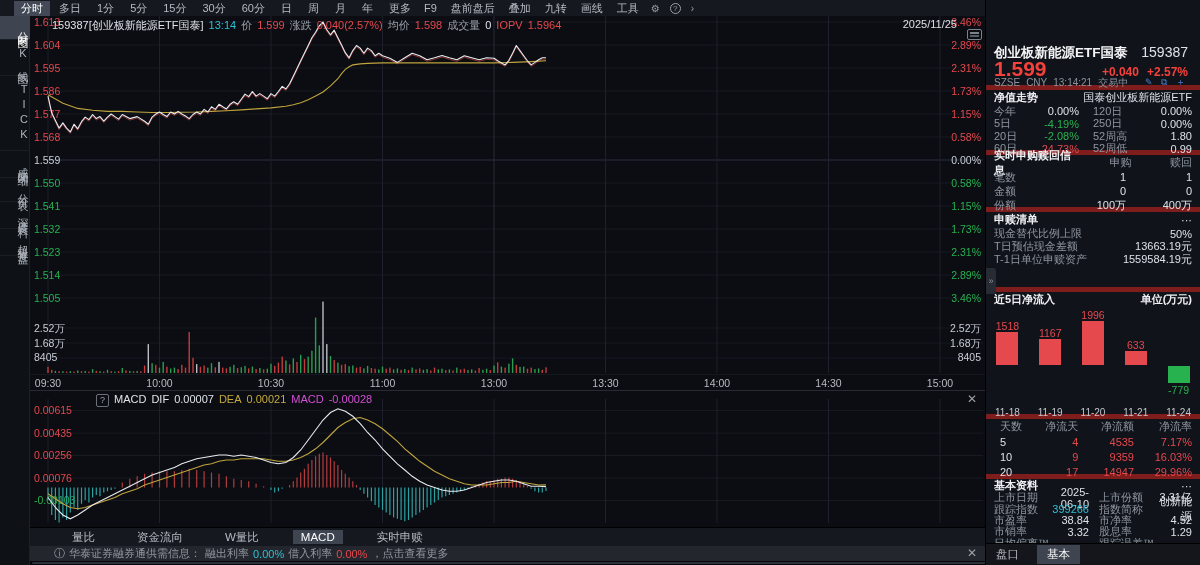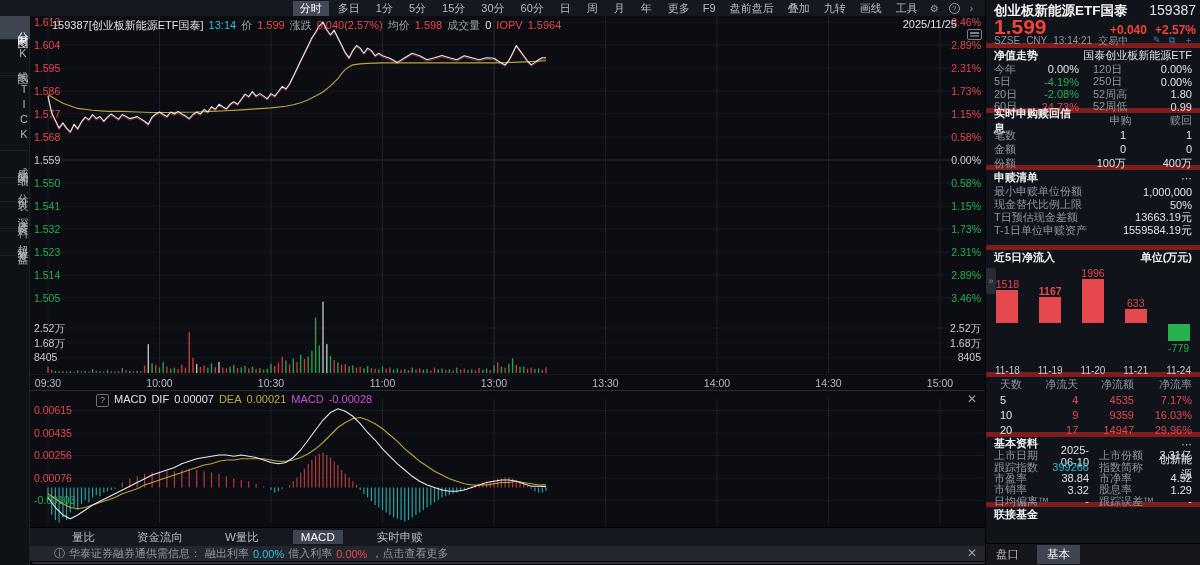--- a/index.html
+++ b/index.html
@@ -1,20 +1,20 @@
 <!DOCTYPE html>
 <html><head>
 <meta charset="utf-8">
 <style>
   html,body{margin:0;padding:0;background:#07090d;font-family:"Liberation Sans",sans-serif;}
   *{box-sizing:border-box;}
   .app{width:1200px;height:565px;display:flex;background:#0b0d12;overflow:hidden;position:relative;}
   .left-col{width:985px;display:flex;flex-direction:column;}
   
-  .topbar{height:16px;background:#15181e;display:flex;align-items:center;justify-content:flex-end;font-size:11px;color:#b6bac2;padding:0 8px 0 14px;flex:none;}
+  .topbar{height:16px;background:#15181e;display:flex;align-items:center;justify-content:flex-start;font-size:11px;color:#b6bac2;padding:0 8px 0 14px;flex:none;}
   .tb-group{display:flex;align-items:center;gap:2px;}
   .tb-tab{padding:0 7px;line-height:15px;cursor:pointer;white-space:nowrap;}
   .tb-tab.active{background:#434956;color:#fff;}
   .tb-tool{padding:0 6px;line-height:15px;white-space:nowrap;}
   .tb-ico{padding:0 4px;color:#9aa0a8;font-size:10px;}
   .help-ico{display:inline-block;width:11px;height:11px;border:1px solid #9aa0a8;border-radius:50%;line-height:10px;text-align:center;font-size:8px;}
   
   .content{display:flex;flex:1;min-height:0;}
   .leftnav{width:30px;background:#0e1116;border-right:1px solid #1d2129;flex:none;display:flex;flex-direction:column;align-items:stretch;}
   .ln-item{writing-mode:vertical-rl;text-orientation:upright;margin:0 auto;padding:7px 0;font-size:11px;letter-spacing:3px;color:#aeb3bc;border-bottom:1px solid #1a1e25;width:30px;text-align:center;cursor:pointer;}
@@ -44,21 +44,21 @@
   .notice-bar{height:15px;background:#23262d;display:flex;align-items:center;font-size:11px;color:#9297a0;padding-left:24px;position:relative;flex:none;white-space:nowrap;}
   .notice-bar span{margin-right:4px;}
   .scroll-strip{height:4px;background:#05070a;position:relative;flex:none;}
   .scroll-handle{position:absolute;left:2px;top:1px;height:2px;width:1128px;background:#2c313a;border-radius:2px;}
   
   .c-red{color:#e5484d;} .c-green{color:#27b14f;} .c-cyan{color:#2bc0d4;} .c-gray{color:#9aa0aa;}
   .c-white{color:#dfe3ea;} .c-yellow{color:#c4aa3f;} .c-magenta{color:#d44fd4;}
   
   .right-panel{width:215px;background:#10131a;border-left:1px solid #000;position:relative;font-size:11px;color:#8f96a1;flex:none;overflow:hidden;}
   .rp-collapse{position:absolute;left:0;top:268px;width:10px;height:26px;background:#262b34;color:#8b919b;font-size:9px;display:flex;align-items:center;justify-content:center;border-radius:0 3px 3px 0;cursor:pointer;z-index:5;}
-  .rp-header{height:43px;padding:2px 4px 0 8px;}
+  .rp-header{height:43px;padding:2px 12px 0 8px;margin-top:42px;}
   .rp-title-row{display:flex;justify-content:space-between;align-items:baseline;height:17px;}
   .rp-name{font-size:13.5px;font-weight:bold;color:#f2f3f5;}
   .rp-code{font-size:14px;color:#dfe2e8;}
   .rp-price-row{display:flex;align-items:baseline;height:15px;}
   .rp-price{font-size:21px;font-weight:bold;color:#f5413b;line-height:15px;}
   .rp-chg{margin-left:auto;font-size:12px;font-weight:bold;color:#f5413b;}
   .rp-chg span{margin-left:8px;}
   .rp-szse-row{display:flex;align-items:center;height:13px;font-size:10px;color:#8d939d;margin-top:0px;}
   .rp-szse-row .g{margin-right:6px;}
   .rp-ticons{margin-left:auto;color:#4e7fd0;font-size:9px;letter-spacing:3px;}
@@ -606,24 +606,20 @@
           <span class="v2 v">400万</span>
         </div>
     </div>
 
     <div class="rp-sec ss-sec">
       <div class="rp-sec-title">
           <span>申赎清单</span>
           <span class="right">···</span>
         </div>
       <div class="rp-row">
-          <span class="lab">最小申赎单位份额</span>
-          <span class="val v">1,000,000</span>
-        </div>
-      <div class="rp-row">
           <span class="lab">现金替代比例上限</span>
           <span class="val v">50%</span>
         </div>
       <div class="rp-row">
           <span class="lab">T日预估现金差额</span>
           <span class="val v">13663.19元</span>
         </div>
       <div class="rp-row">
           <span class="lab">T-1日单位申赎资产</span>
           <span class="val v">1559584.19元</span>
@@ -635,21 +631,21 @@
           <span>近5日净流入</span>
           <span class="right" style="font-weight:bold;color:#eef0f4;">单位(万元)</span>
         </div>
       <div class="nf-chart" id="netflow-chart">
           <div class="nf-col">
             <div class="nf-val" style="color: rgb(229, 72, 77); top: 12.5371px;">1518</div>
             <div class="nf-bar" style="background: rgb(229, 72, 77); top: 24.5371px; height: 33.4629px;"></div>
             <div class="nf-date">11-18</div>
           </div>
           <div class="nf-col">
-            <div class="nf-val" style="color: rgb(229, 72, 77); top: 20.2745px; font-weight: bold;">1167</div>
+            <div class="nf-val" style="color: rgb(229, 72, 77); top: 20.2745px;">1167</div>
             <div class="nf-bar" style="background: rgb(229, 72, 77); top: 32.2745px; height: 25.7255px;"></div>
             <div class="nf-date">11-19</div>
           </div>
           <div class="nf-col">
             <div class="nf-val" style="color: rgb(229, 72, 77); top: 2px;">1996</div>
             <div class="nf-bar" style="background: rgb(229, 72, 77); top: 14px; height: 44px;"></div>
             <div class="nf-date">11-20</div>
           </div>
           <div class="nf-col">
             <div class="nf-val" style="color: rgb(229, 72, 77); top: 32.0461px;">633</div>

